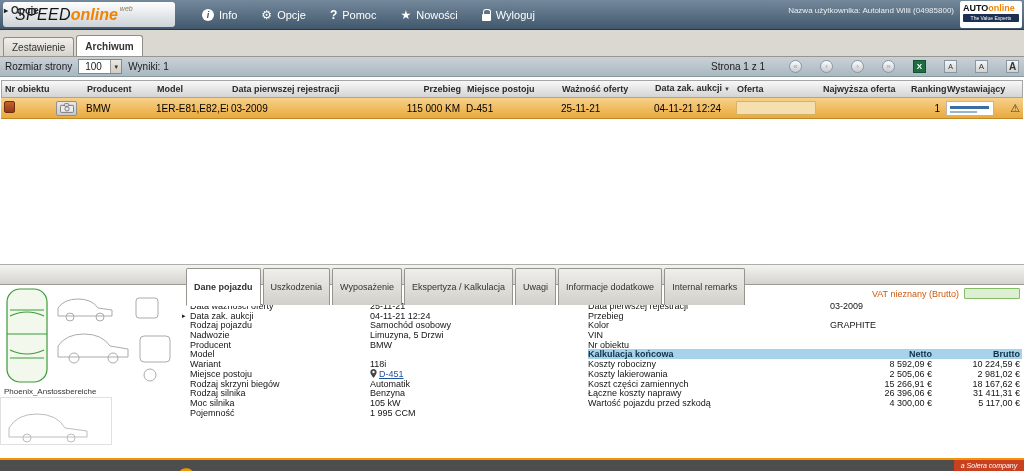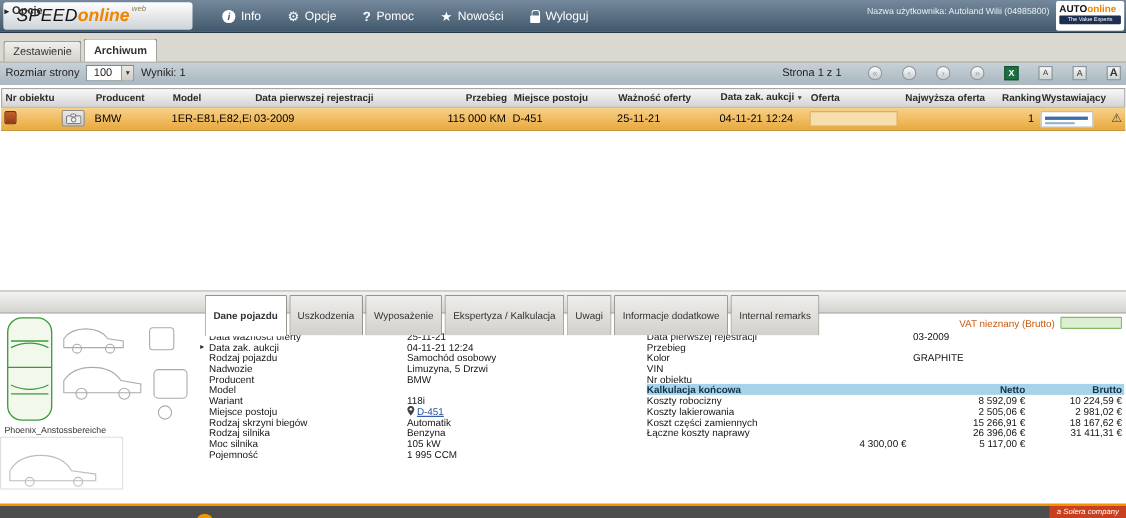--- a/index.html
+++ b/index.html
@@ -391,20 +391,21 @@
       <span>Koszt części zamiennych</span>
       <span class="num">15 266,91 €</span>
       <span class="num">18 167,62 €</span>
     </div>
     <div class="dr-calc b">
       <span>Łączne koszty naprawy</span>
       <span class="num">26 396,06 €</span>
       <span class="num">31 411,31 €</span>
     </div>
     <div class="dr-calc b">
+      <span>Wartość pojazdu przed szkodą</span>
       <span class="num">4 300,00 €</span>
       <span class="num">5 117,00 €</span>
     </div>
   </div>
 
   <div class="footer">
     <span class="footer-car">
       <svg width="16" height="9" viewBox="0 0 16 9">
           <path d="M1 6.5 L2 3.8 Q4 1.2 7 1.2 L10 1.2 Q13 1.8 14.5 4.2 L15 6.5 Z" fill="#f29400"></path>
           <circle cx="4.5" cy="7" r="1.4" fill="#2b2b2b"></circle>

